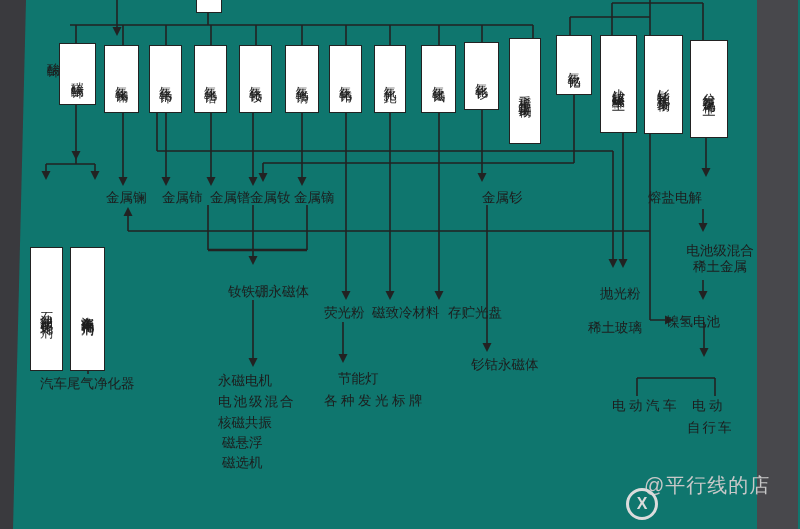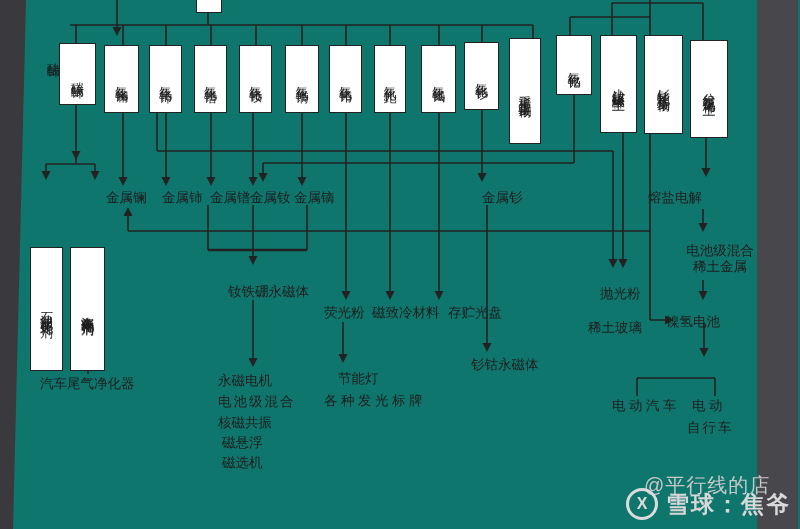--- a/index.html
+++ b/index.html
@@ -142,18 +142,15 @@
 
   <div class="lbl ls3" style="left:612px;top:397px;">电动汽车</div>
   <div class="lbl ls3" style="left:692px;top:397px;">电动</div>
   <div class="lbl ls2" style="left:687px;top:419px;">自行车</div>
 
   <div class="wm-shop">@平行线的店</div>
   <div class="wm-xq">
     <span class="ball">
       <span>X</span>
     </span>
-    <span class="txt">
-      <span>雪球</span><span>：</span><span>焦爷</span>
-    </span>
   </div>
 
 </div>
 
 </body></html>

